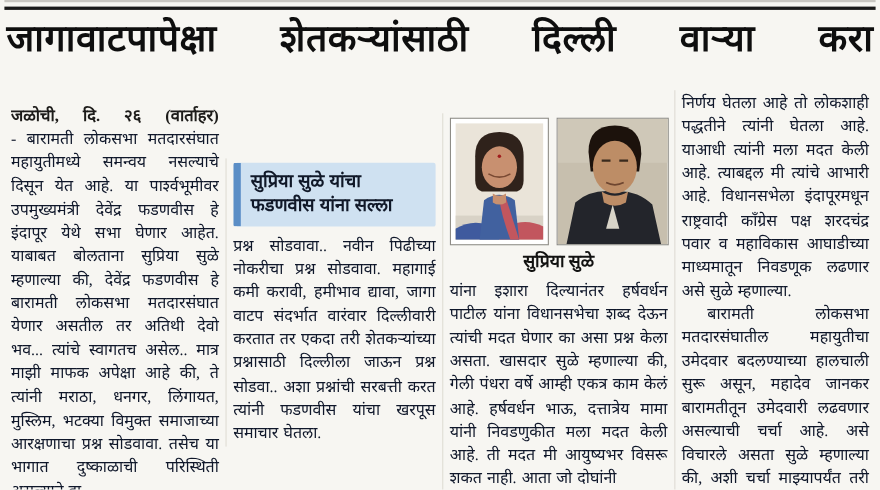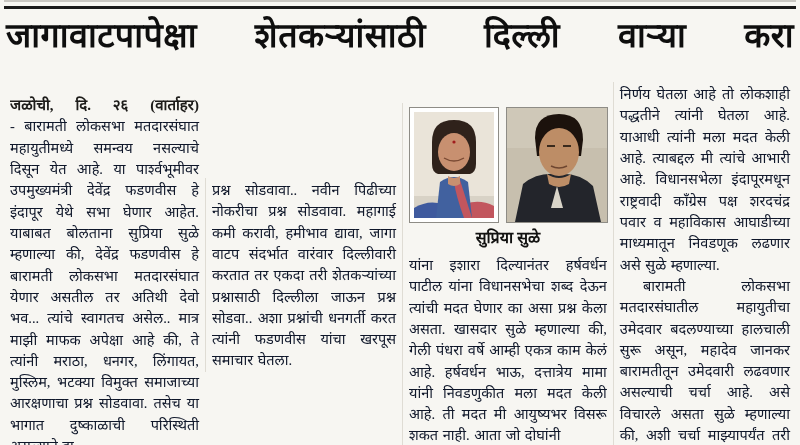--- a/index.html
+++ b/index.html
@@ -63,21 +63,25 @@
   <h1 class="headline">जागावाटपापेक्षा शेतकऱ्यांसाठी दिल्ली वाऱ्या करा</h1>
 
   <div class="body-row">
 
     <div class="col col1">
       <div class="dateline">जळोची, दि. २६ (वार्ताहर)</div>
       <p class="para">- बारामती लोकसभा मतदारसंघात महायुतीमध्ये समन्वय नसल्याचे दिसून येत आहे. या पार्श्वभूमीवर उपमुख्यमंत्री देवेंद्र फडणवीस हे इंदापूर येथे सभा घेणार आहेत. याबाबत बोलताना सुप्रिया सुळे म्हणाल्या की, देवेंद्र फडणवीस हे बारामती लोकसभा मतदारसंघात येणार असतील तर अतिथी देवो भव... त्यांचे स्वागतच असेल.. मात्र माझी माफक अपेक्षा आहे की, ते त्यांनी मराठा, धनगर, लिंगायत, मुस्लिम, भटक्या विमुक्त समाजाच्या आरक्षणाचा प्रश्न सोडवावा. तसेच या भागात दुष्काळाची परिस्थिती असल्याने हा</p>
     </div>
 
     <div class="col col2">
-      <p class="para">प्रश्न सोडवावा.. नवीन पिढीच्या नोकरीचा प्रश्न सोडवावा. महागाई कमी करावी, हमीभाव द्यावा, जागा वाटप संदर्भात वारंवार दिल्लीवारी करतात तर एकदा तरी शेतकऱ्यांच्या प्रश्नासाठी दिल्लीला जाऊन प्रश्न सोडवा.. अशा प्रश्नांची धनगर्ती करत त्यांनी फडणवीस यांचा खरपूस समाचार घेतला.</p>
+      <div class="highlight-box">
+        <div class="hb-line">सुप्रिया सुळे यांचा</div>
+        <div class="hb-line">फडणवीस यांना सल्ला</div>
+      </div>
+      <p class="para">प्रश्न सोडवावा.. नवीन पिढीच्या नोकरीचा प्रश्न सोडवावा. महागाई कमी करावी, हमीभाव द्यावा, जागा वाटप संदर्भात वारंवार दिल्लीवारी करतात तर एकदा तरी शेतकऱ्यांच्या प्रश्नासाठी दिल्लीला जाऊन प्रश्न सोडवा.. अशा प्रश्नांची सरबत्ती करत त्यांनी फडणवीस यांचा खरपूस समाचार घेतला.</p>
     </div>
 
     <div class="col col3">
       <div class="photos">
         <div class="photo-frame left">
           <svg width="80" height="106" viewBox="0 0 80 106">
             <rect x="0" y="0" width="80" height="106" fill="#eae4d9"></rect>
             <rect x="0" y="84" width="80" height="22" fill="#d8d2c6"></rect>
             <path d="M0 96 Q20 84 40 98 L40 106 L0 106 Z" fill="#3f5a9e"></path>
             <path d="M40 98 Q60 84 80 94 L80 106 L40 106 Z" fill="#c2565e"></path>

